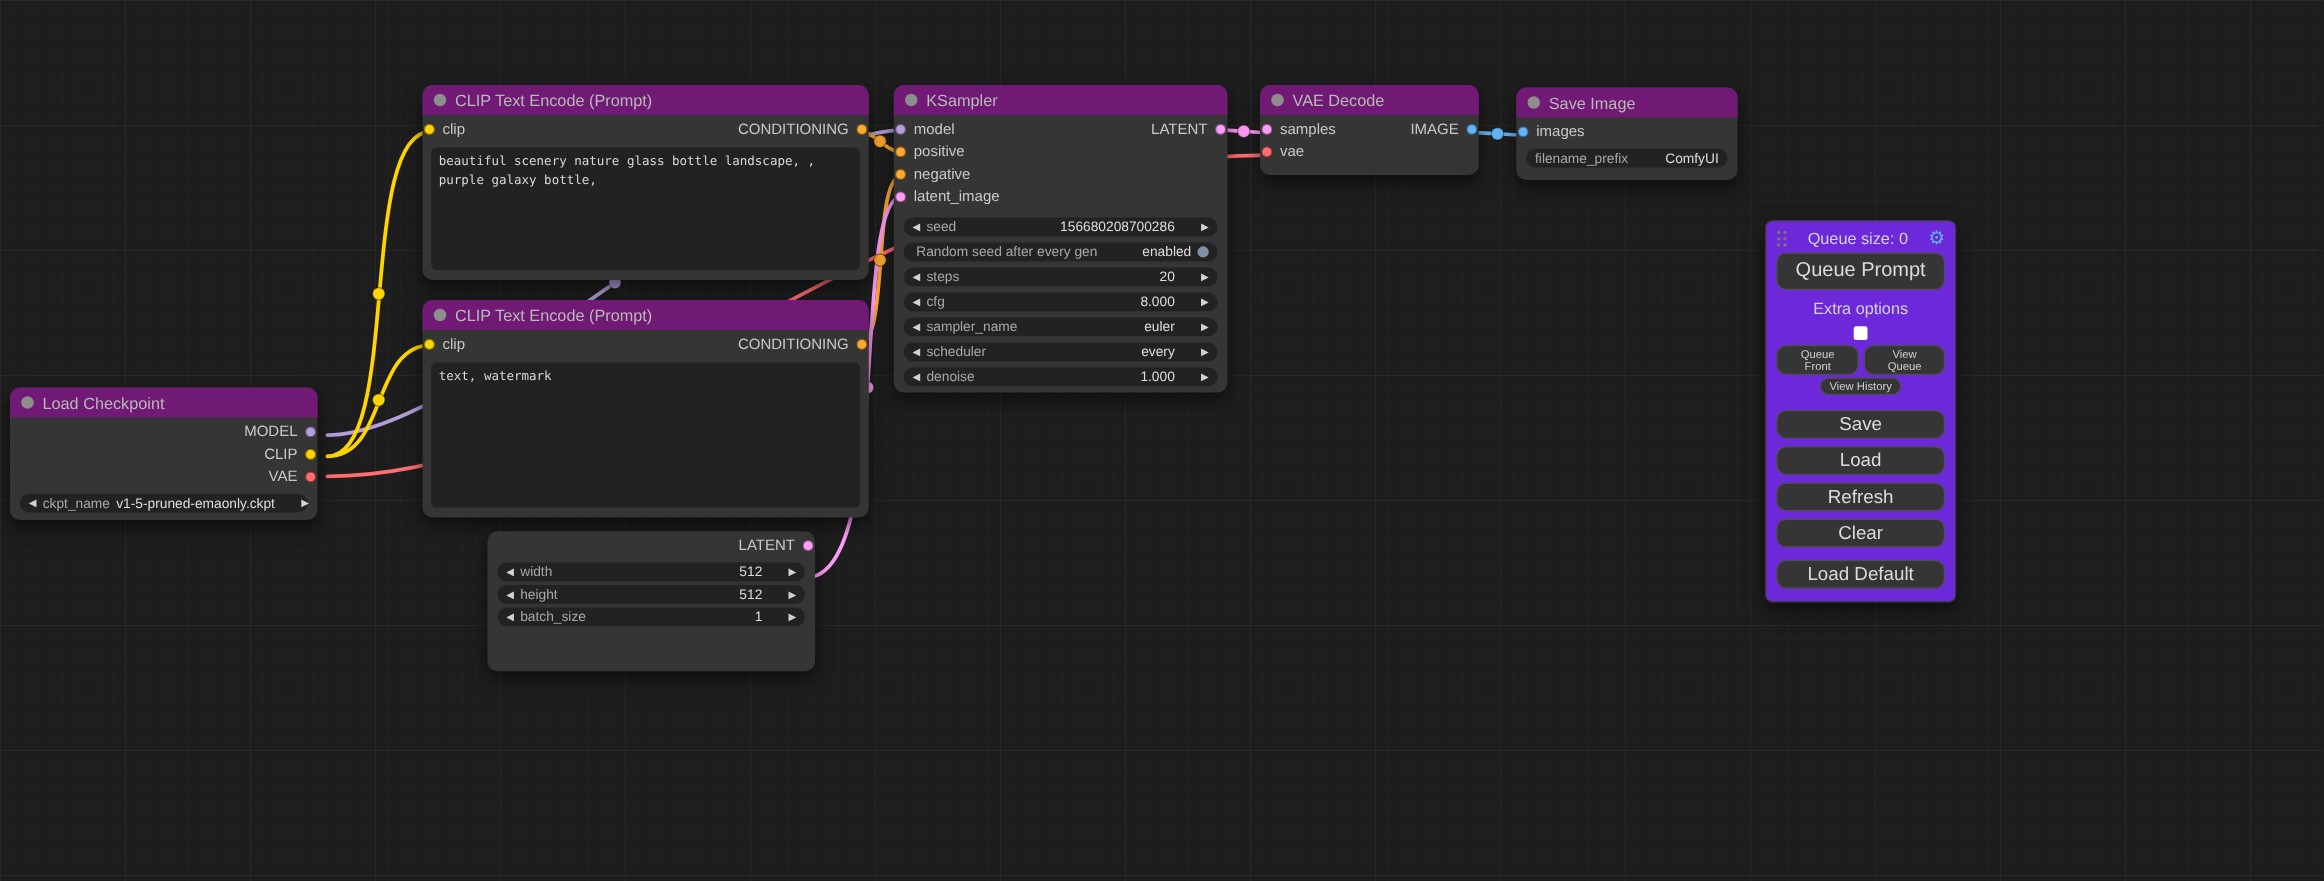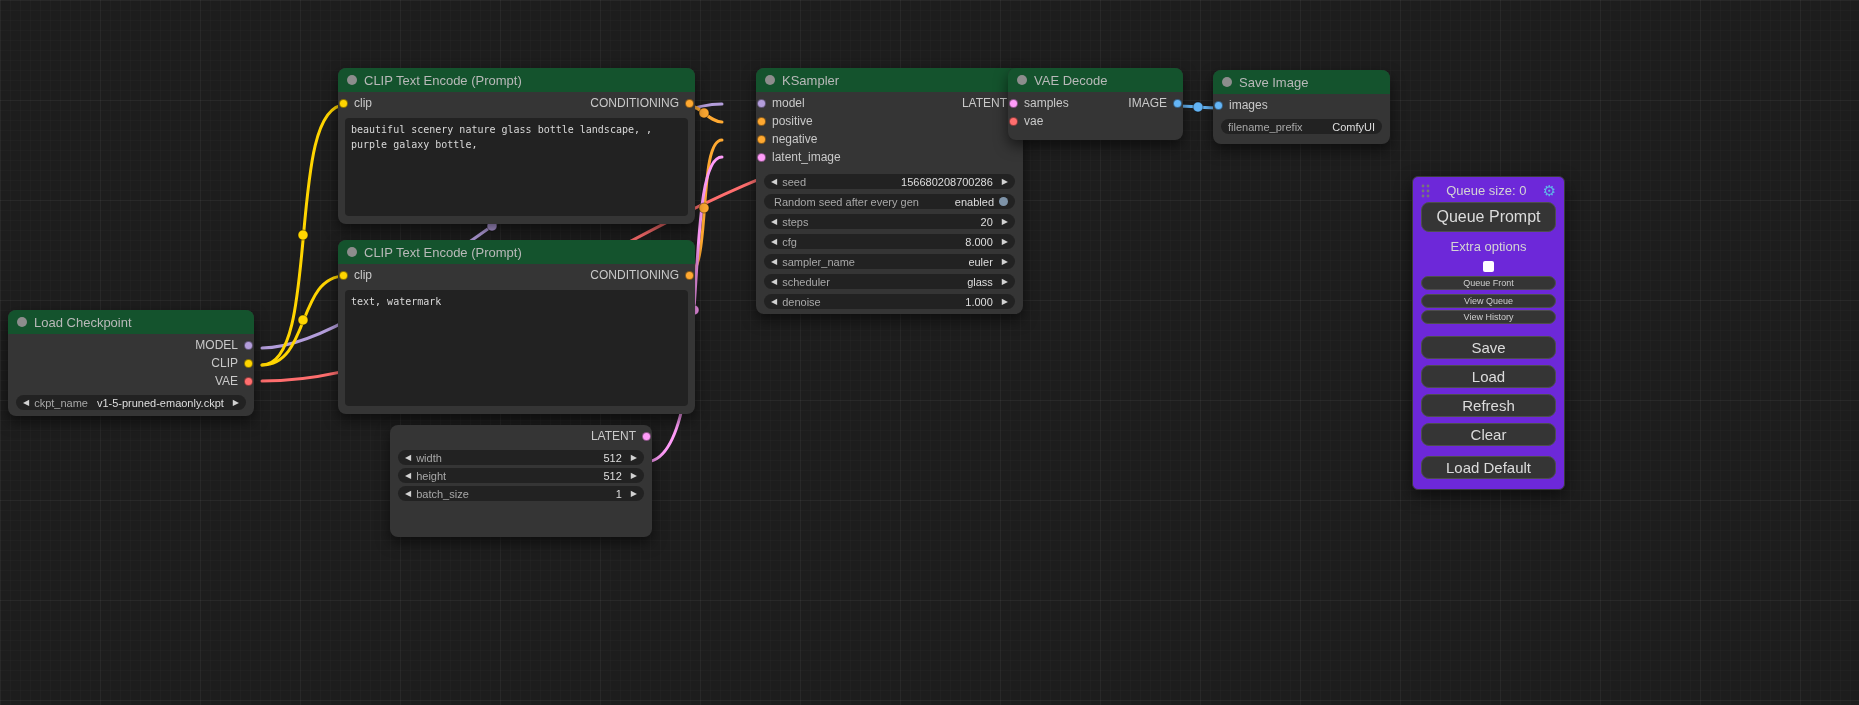--- a/index.html
+++ b/index.html
@@ -14,42 +14,42 @@
       linear-gradient(rgba(255,255,255,0.015) 1px, transparent 1px),
       linear-gradient(90deg, rgba(255,255,255,0.015) 1px, transparent 1px);
     background-size:100px 100px, 100px 100px, 10px 10px, 10px 10px;
   }
   svg.wires { position:absolute; left:0; top:0; z-index:1; }
   .node {
     position:absolute; z-index:2; background:#353535; border-radius:8px;
     box-shadow:0 6px 14px rgba(0,0,0,.55); color:#c6c6c6;
   }
   .node-title {
-    height:24px; background:#14532d; border-radius:8px 8px 0 0;
+    height:24px; background:#701a75; border-radius:8px 8px 0 0;
     display:flex; align-items:center; gap:7px; padding:0 9px;
     color:#b9b9b9; font-size:13px; white-space:nowrap;
   }
   .tdot { width:10px; height:10px; border-radius:50%; background:#8d8d8d; flex:none; }
   .node-body { padding-top:4px; }
   .slot-row { height:18px; display:flex; align-items:flex-start; padding:0 1px; font-size:12px; color:#c9c9c9; }
   .slot-row.both { justify-content:space-between; }
   .slot { display:flex; align-items:center; gap:6px; }
   .slot.out { margin-left:auto; }
   .dot { width:9px; height:9px; border-radius:50%; flex:none; border:1px solid rgba(0,0,0,.45); }
   .c-model { background:#B39DDB; } .c-clip { background:#FFD500; }
   .c-vae { background:#FF6E6E; } .c-cond { background:#FFA931; }
   .c-latent { background:#FF9CF9; } .c-image { background:#64B5F6; }
   .widget {
     height:15px; margin:3px 8px 2px; background:#222; border-radius:8px;
     display:flex; align-items:center; gap:5px; padding:0 7px;
     font-size:11px; color:#a8a8a8; white-space:nowrap;
   }
   .widget .arrow { font-size:8px; color:#d2d2d2; line-height:1; }
   .widget .wvalue { margin-left:auto; color:#dedede; }
-  .widget .wvalue.spaced { margin-right:4px; }
+  .widget .wvalue.spaced { margin-right:16px; }
   .widget.toggle { padding-left:10px; }
   .knob { width:9px; height:9px; border-radius:50%; background:#7E93A8; flex:none; }
   .prompt-text {
     display:block; margin:4px 7px 0; width:calc(100% - 14px);
     background:#222; border:none; border-radius:4px; resize:none;
     color:#d8d8d8; font-family:"DejaVu Sans Mono", monospace; font-size:10px;
     line-height:1.45; padding:5px 6px; outline:none;
   }
   
   .menu {
@@ -60,21 +60,21 @@
   .menu-header { display:flex; align-items:center; justify-content:space-between; font-size:13px; margin-bottom:4px; }
   .gear { color:#5FB4E8; font-size:15px; line-height:1; cursor:pointer; }
   .btn {
     display:block; width:100%; background:#353535; border:1px solid #4e4e4e;
     border-radius:8px; color:#dcdcdc; text-align:center; cursor:pointer;
     font-family:inherit; font-size:15px; padding:2px 0; margin:6px 0 0;
   }
   .btn.big { font-size:16px; padding:5px 0; margin-top:2px; }
   .extra { display:flex; align-items:center; justify-content:flex-end; gap:7px; font-size:13px; margin:7px 2px 4px;flex-direction:column; }
   .checkbox { width:11px; height:11px; background:#fff; border-radius:2px; cursor:pointer; }
-  .small-row { display:flex; gap:4px; justify-content:center; margin:2px 0;flex-direction:column; }
+  .small-row { display:flex; gap:4px; justify-content:center; margin:2px 0; }
   .btn.small { font-size:9px; width:auto; padding:1px 7px; margin:0; border-radius:8px; color:#cfcfcf; }
   .mt { margin-top:12px; }
   .mt2 { margin-top:10px; }
 </style>
 </head>
 <body>
 
 <svg class="wires" width="1859" height="705">
   <g fill="none" stroke-width="3" stroke-linecap="round">
     <path d="M 262 348 C 377 348 607 104 722 104" stroke="#B39DDB"></path>
@@ -195,21 +195,21 @@
     </div>
     <div class="widget">
       <span class="arrow">◀</span>
       <span>batch_size</span>
       <span class="wvalue spaced">1</span>
       <span class="arrow">▶</span>
     </div>
   </div>
 </div>
 
-<div class="node" style="left:756px; top:68px; width:267px; height:246px;">
+<div class="node" style="left:715px; top:68px; width:267px; height:246px;">
   <div class="node-title">
     <span class="tdot"></span>
     <span>KSampler</span>
   </div>
   <div class="node-body">
     <div class="slot-row both">
       <span class="slot">
         <span class="dot c-model"></span>
         <span>model</span>
       </span>
@@ -261,21 +261,21 @@
     </div>
     <div class="widget" style="margin-top:5px;">
       <span class="arrow">◀</span>
       <span>sampler_name</span>
       <span class="wvalue spaced">euler</span>
       <span class="arrow">▶</span>
     </div>
     <div class="widget" style="margin-top:5px;">
       <span class="arrow">◀</span>
       <span>scheduler</span>
-      <span class="wvalue spaced">glass</span>
+      <span class="wvalue spaced">every</span>
       <span class="arrow">▶</span>
     </div>
     <div class="widget" style="margin-top:5px;">
       <span class="arrow">◀</span>
       <span>denoise</span>
       <span class="wvalue spaced">1.000</span>
       <span class="arrow">▶</span>
     </div>
   </div>
 </div>

